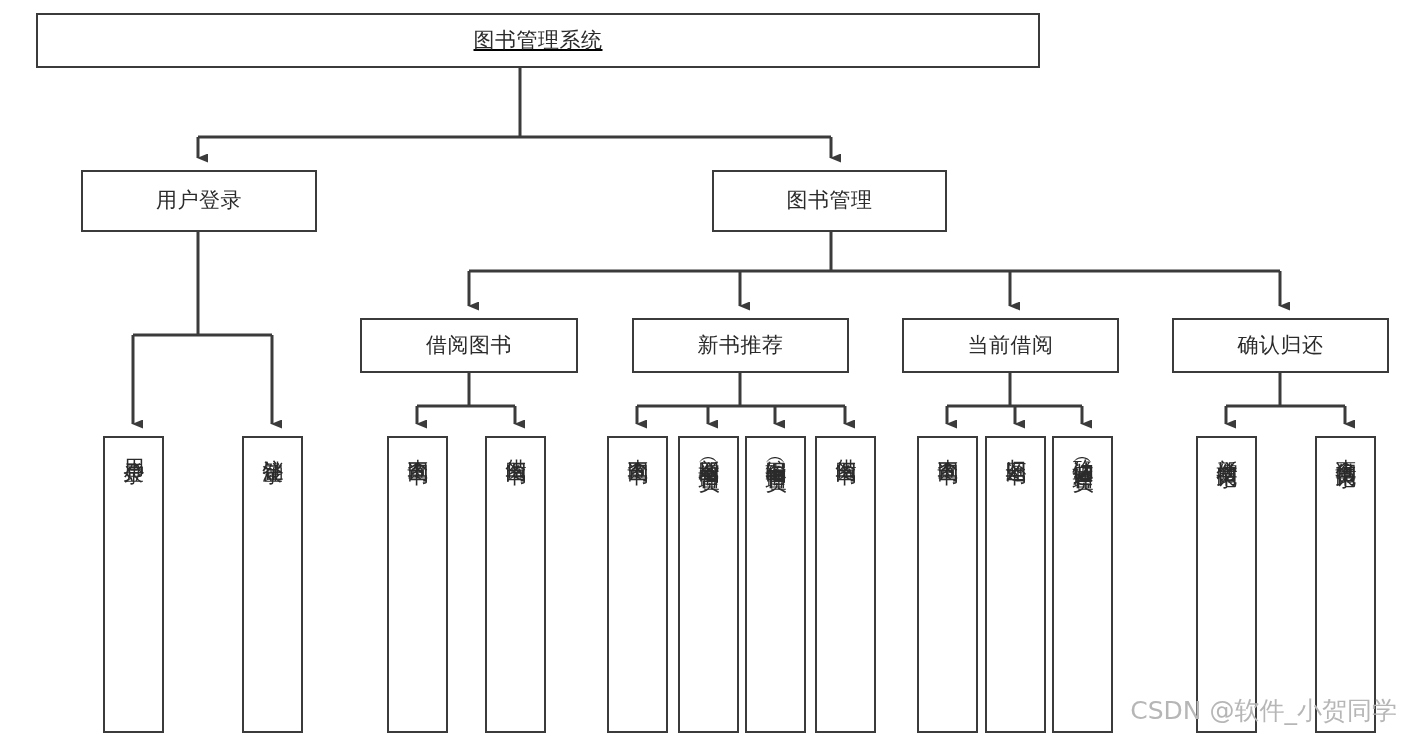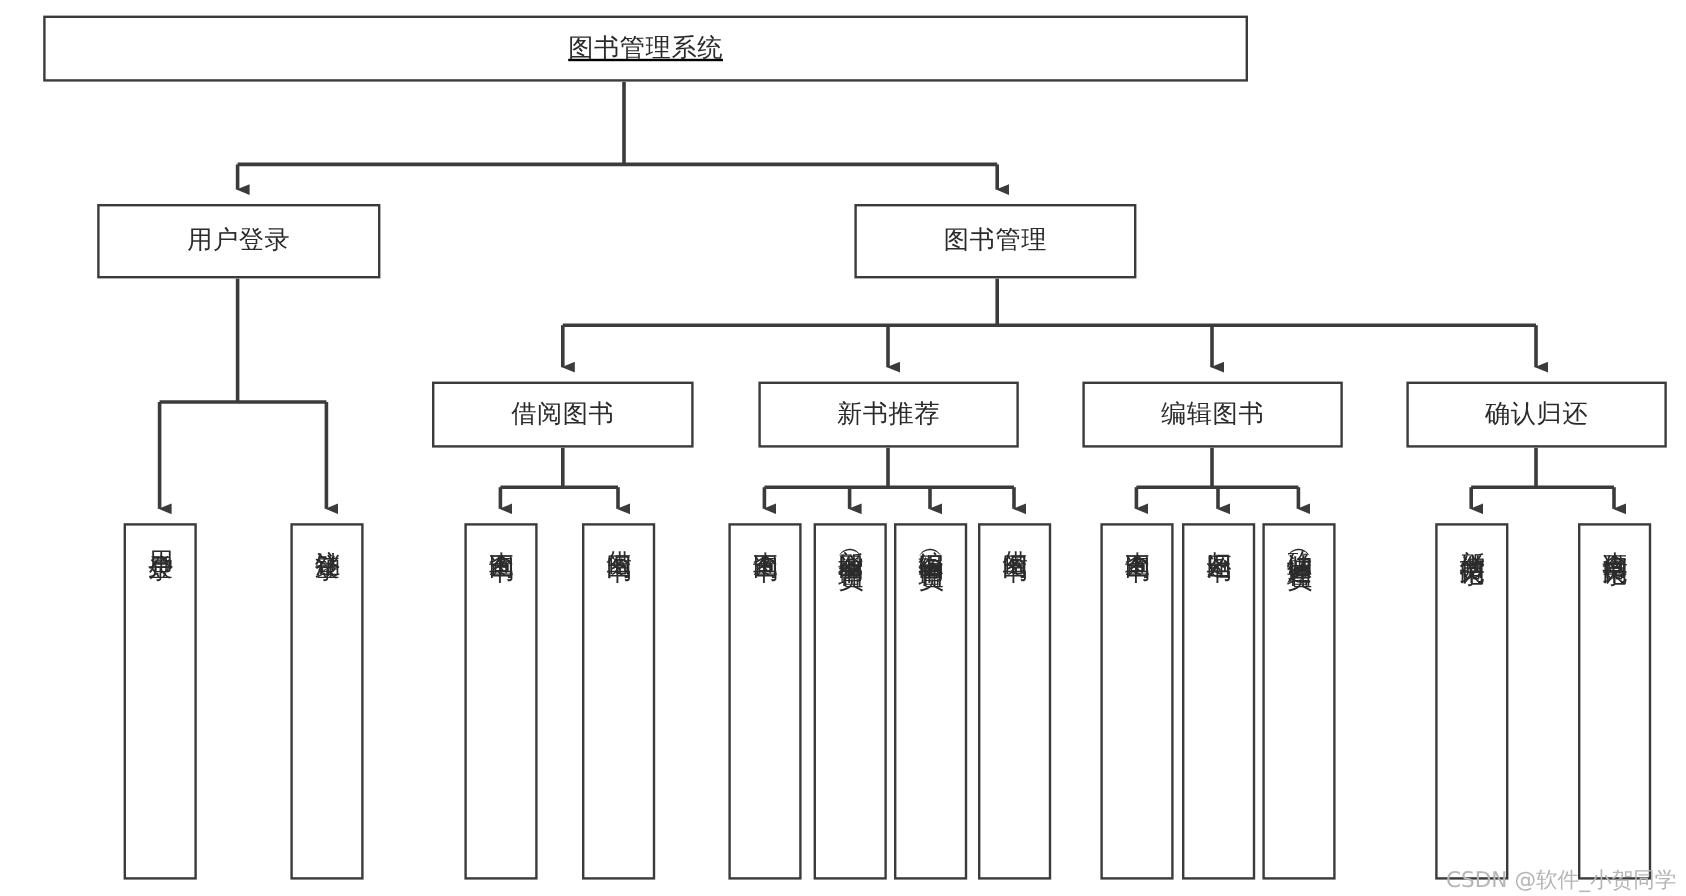--- a/index.html
+++ b/index.html
@@ -51,22 +51,22 @@
     position: absolute;
     left: 0;
     top: 0;
     width: 1405px;
     height: 747px;
     pointer-events: none;
   }
   .watermark {
     position: absolute;
     right: 8px;
-    bottom: 2px;
-    font-size: 18px;
+    bottom: 20px;
+    font-size: 25px;
     color: #b6b6b6;
     white-space: nowrap;
     font-family: "DejaVu Sans", "Liberation Sans", sans-serif;
   }
 </style>
 </head>
 <body>
 
 <div id="diagram-root">
 
@@ -131,21 +131,21 @@
     <span class="node-label">图书管理</span>
   </div>
 
   <div class="node horiz" style="left: 360px; top: 318px; width: 218px; height: 55px;">
     <span class="node-label">借阅图书</span>
   </div>
   <div class="node horiz" style="left: 632px; top: 318px; width: 217px; height: 55px;">
     <span class="node-label">新书推荐</span>
   </div>
   <div class="node horiz" style="left: 902px; top: 318px; width: 217px; height: 55px;">
-    <span class="node-label">编辑图书</span>
+    <span class="node-label">当前借阅</span>
   </div>
   <div class="node horiz" style="left: 1172px; top: 318px; width: 217px; height: 55px;">
     <span class="node-label">确认归还</span>
   </div>
 
   <div class="node vert" style="left: 103px; top: 436px; width: 61px; height: 297px;">
     <span class="node-label">用户登录</span>
   </div>
   <div class="node vert" style="left: 242px; top: 436px; width: 61px; height: 297px;">
     <span class="node-label">注销登录</span>

